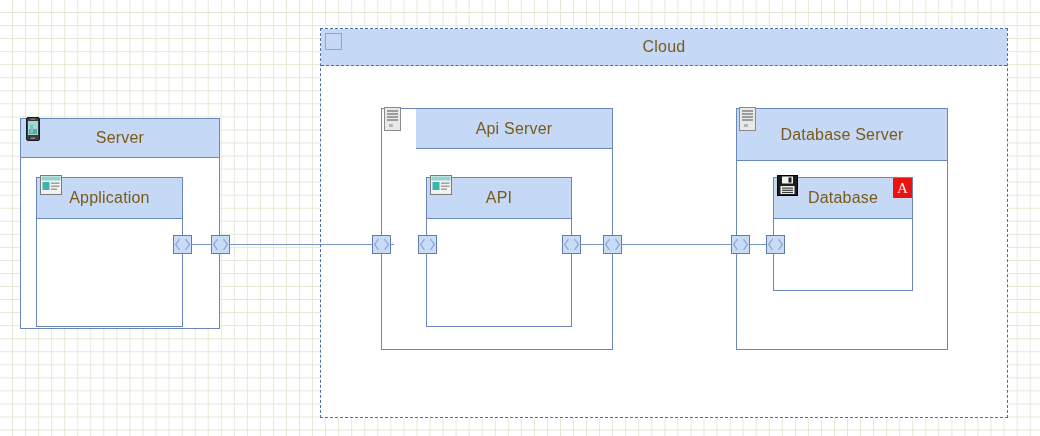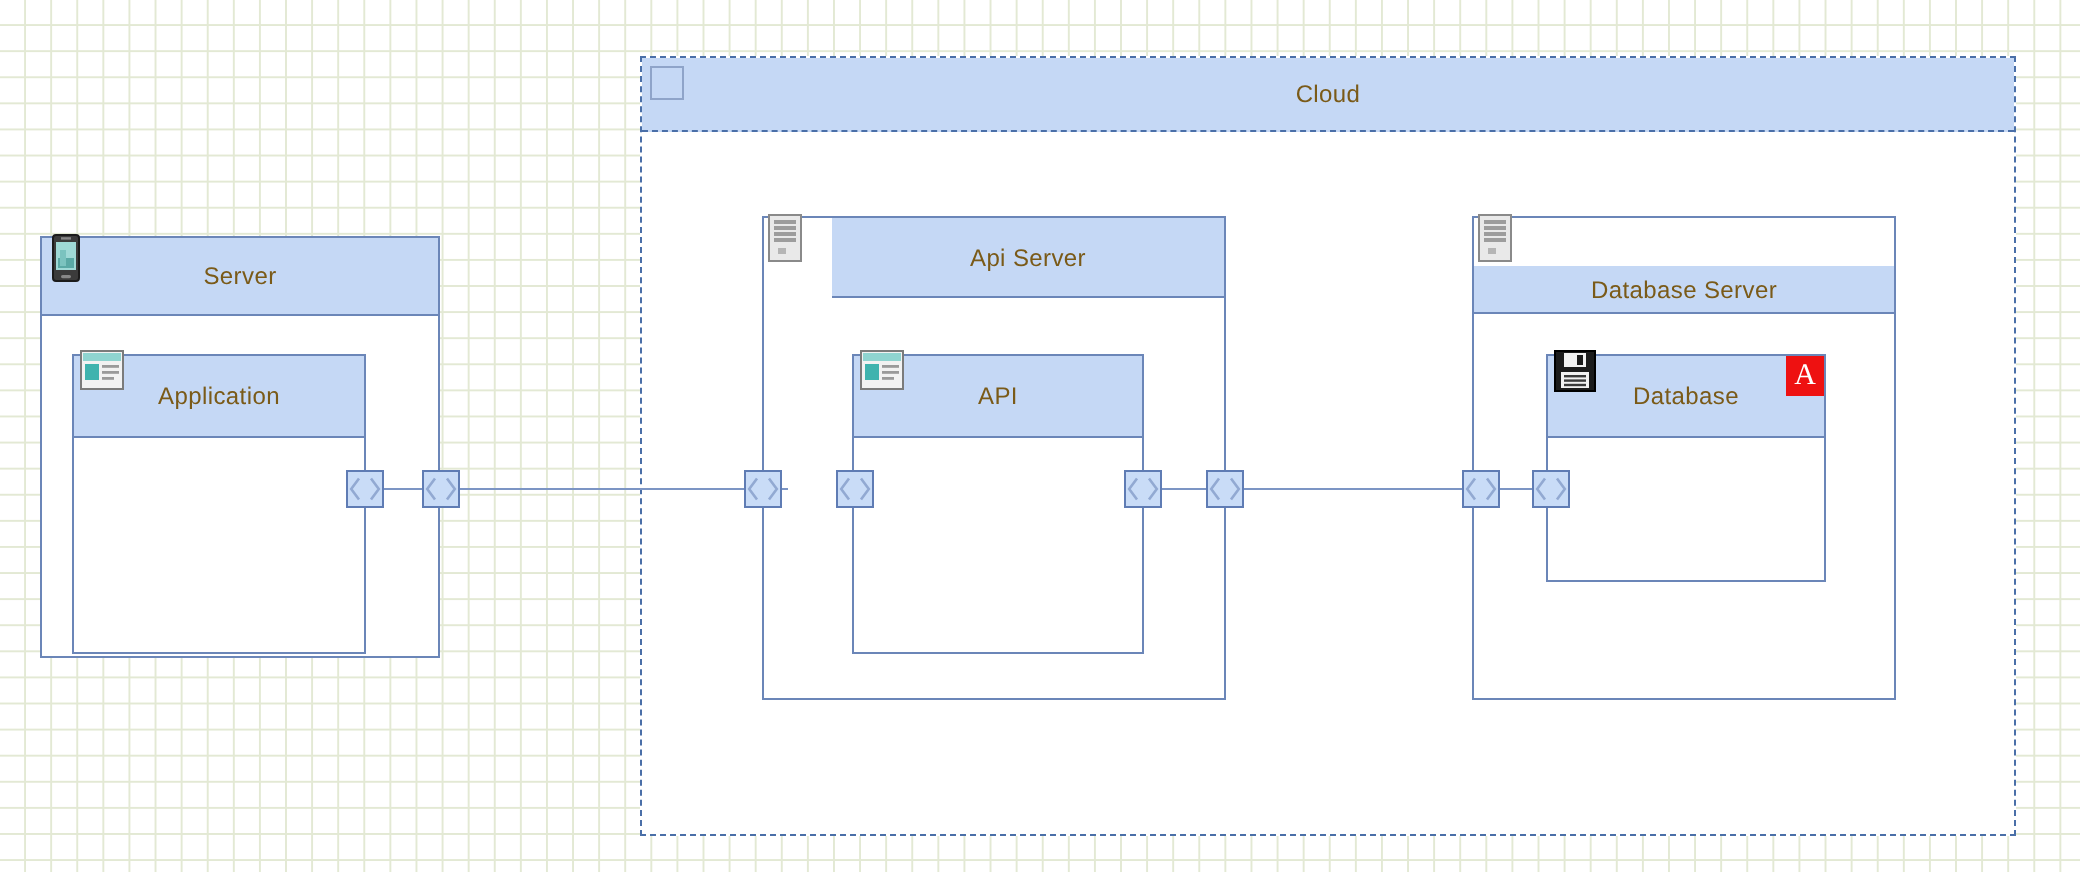--- a/index.html
+++ b/index.html
@@ -37,21 +37,21 @@
     top: 0;
     right: 0;
     box-sizing: border-box;
     background: #c5d8f5;
     border-bottom: 1px solid #6b86b8;
     display: flex;
     align-items: center;
     justify-content: center;
   }
   .ttl {
-    font-size: 12px;
+    font-size: 16px;
     color: #7a5a18;
     letter-spacing: 0.2px;
     white-space: nowrap;
     text-align: center;
     pointer-events: none;
   }
 
   
   #cloud {
     position: absolute;
@@ -192,21 +192,21 @@
         <rect x="1.5" y="1.5" width="19" height="4" fill="#8fd4d0"></rect>
         <rect x="2.5" y="7" width="7" height="8" fill="#3fb3ae"></rect>
         <rect x="11" y="7.5" width="8.5" height="1.4" fill="#9a9a9a"></rect>
         <rect x="11" y="10.5" width="8.5" height="1.4" fill="#9a9a9a"></rect>
         <rect x="11" y="13.5" width="6" height="1.4" fill="#9a9a9a"></rect>
       </svg>
     </span>
   </div>
 
   <div class="node" style="left:736px; top:108px; width:212px; height:242px;">
-    <div class="hdr" style="height:24px;margin-top:24px;">
+    <div class="hdr" style="height:52px;">
       <span class="ttl">Database Server</span>
     </div>
     <span class="icon" style="left:2px; top:-2px;">
       <svg width="17" height="24" viewBox="0 0 17 24">
         <rect x="0.5" y="0.5" width="16" height="23" fill="#e9e9e9" stroke="#8a8a8a"></rect>
         <rect x="3" y="3" width="11" height="2" fill="#9d9d9d"></rect>
         <rect x="3" y="6" width="11" height="2" fill="#9d9d9d"></rect>
         <rect x="3" y="9" width="11" height="2" fill="#9d9d9d"></rect>
         <rect x="3" y="12" width="11" height="2" fill="#9d9d9d"></rect>
         <rect x="5" y="17" width="4" height="3" fill="#b5b5b5"></rect>

